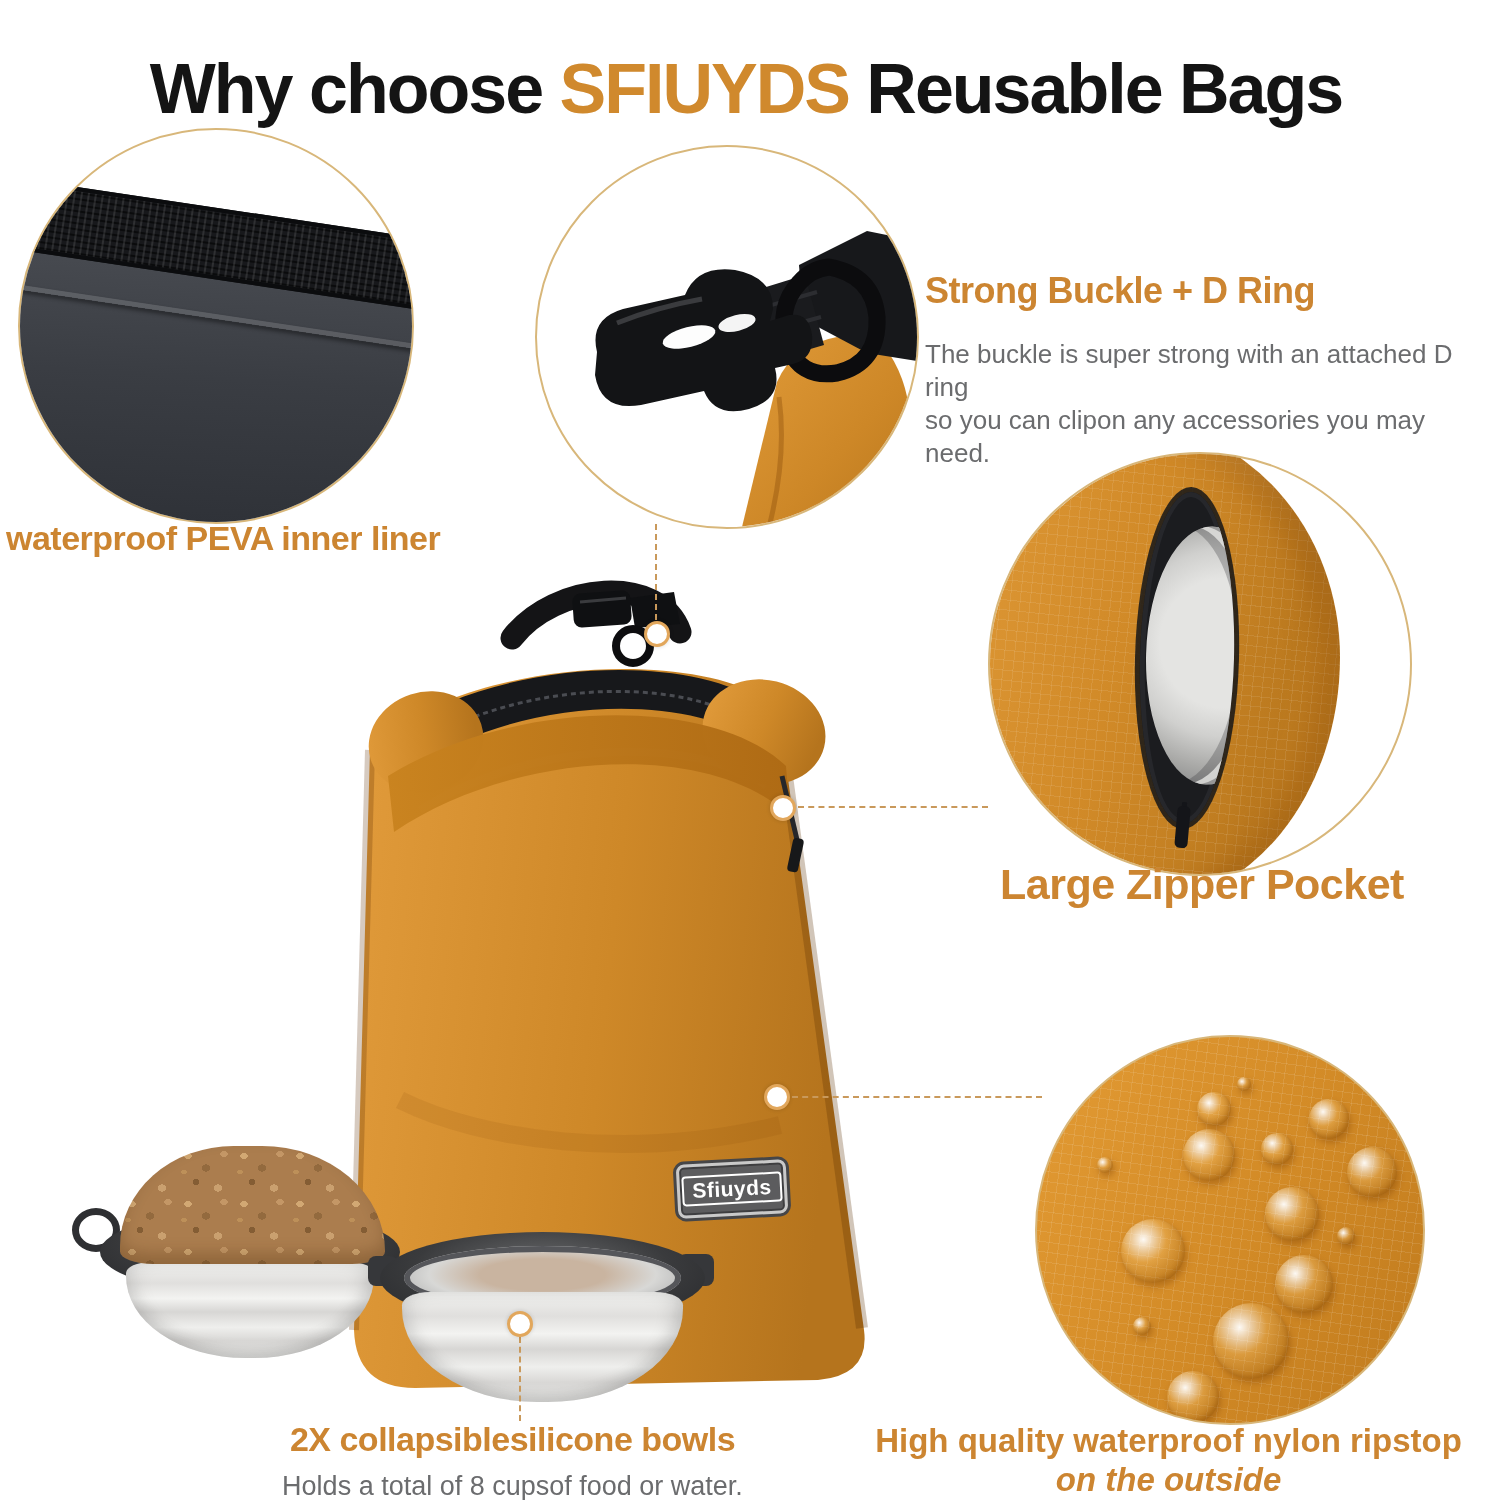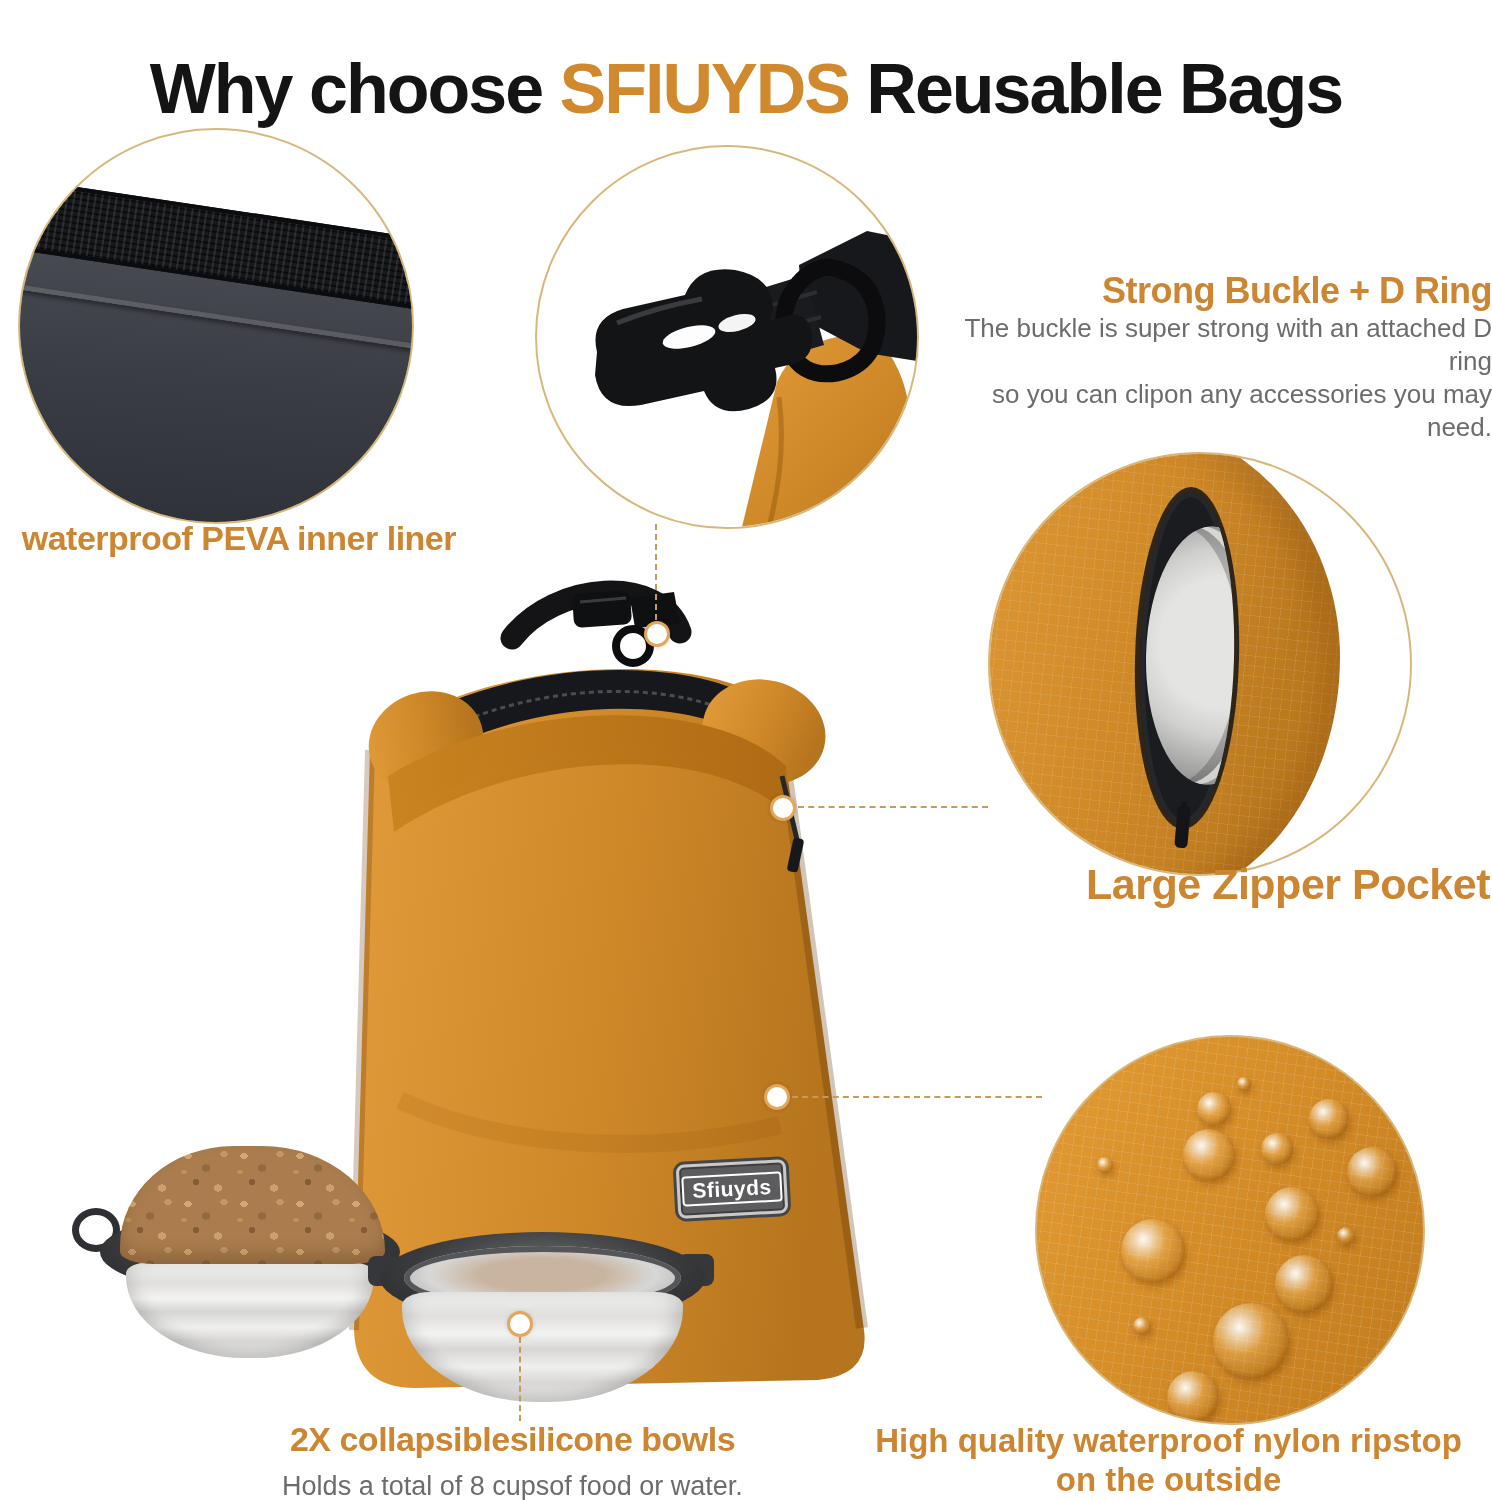--- a/index.html
+++ b/index.html
@@ -51,23 +51,23 @@
     background:
       repeating-linear-gradient(8deg,rgba(255,255,255,0.10) 0 1px,transparent 1px 10px),
       repeating-linear-gradient(98deg,rgba(255,255,255,0.10) 0 1px,transparent 1px 10px),
       linear-gradient(120deg,#E39B34 0%,#D28A26 55%,#BF7A1D 100%);}
   .drop{position:absolute;border-radius:50%;
     background:radial-gradient(circle at 35% 32%, rgba(255,255,255,0.95) 0%, rgba(255,255,255,0.55) 18%, rgba(255,214,140,0.25) 38%, rgba(150,90,10,0.30) 75%, rgba(110,60,5,0.55) 100%);
     box-shadow:2px 4px 6px rgba(120,60,0,0.35), inset -2px -3px 4px rgba(120,60,0,0.25);}
   
   .accent{color:#CC8531;}
   .fhead{margin:0;font-size:36px;font-weight:700;color:#CC8531;letter-spacing:-0.5px;}
-  .fbody{margin:0 0 0 0;font-size:26px;color:#6B6C6E;line-height:1.27;}
+  .fbody{margin:26px 0 0 0;font-size:26px;color:#6B6C6E;line-height:1.27;}
   .fbody span{display:block;}
-  .blk{position:absolute;z-index:6;text-align:right;}
+  .blk{position:absolute;z-index:6;}
   .b-liner{left:6px;top:519px;width:450px;font-size:34px;font-weight:700;letter-spacing:-0.5px;}
   .b-buckle{left:925px;top:270px;width:567px;}
   .b-zipper{left:1000px;top:860px;width:490px;}
   .b-zipper .fhead{font-size:43px;}
   .b-bowls{left:230px;top:1420px;width:565px;text-align:center;}
   .b-bowls .fhead{font-size:34px;}
   .b-bowls .fbody{margin-top:10px;font-size:27px;}
   .b-ripstop{left:845px;top:1422px;width:647px;text-align:center;font-size:33px;font-weight:700;line-height:1.18;}
   
   .bag{position:absolute;left:330px;top:580px;width:560px;height:830px;z-index:1;}
@@ -174,21 +174,21 @@
     <div class="drop" style="left:238px;top:218px;width:58px;height:58px;"></div>
     <div class="drop" style="left:176px;top:266px;width:76px;height:76px;"></div>
     <div class="drop" style="left:130px;top:334px;width:52px;height:52px;"></div>
     <div class="drop" style="left:60px;top:120px;width:16px;height:16px;"></div>
     <div class="drop" style="left:200px;top:40px;width:14px;height:14px;"></div>
     <div class="drop" style="left:300px;top:190px;width:18px;height:18px;"></div>
     <div class="drop" style="left:96px;top:280px;width:18px;height:18px;"></div>
   </div>
   <div class="blk b-ripstop accent">
     <span style="display:block;">High quality waterproof nylon ripstop</span>
-    <span style="display:block;">on the outside</span>
+    <span style="display:block;font-style:italic;">on the outside</span>
   </div>
 
   <div class="bag">
     <svg width="560" height="830" viewBox="0 0 560 830">
       <defs>
         <linearGradient id="bagGrad" x1="0" y1="0" x2="1" y2="0.15">
           <stop offset="0" stop-color="#E19B3B"></stop>
             <stop offset="0.55" stop-color="#CE8828"></stop>
             <stop offset="1" stop-color="#B5741D"></stop>
         </linearGradient>

